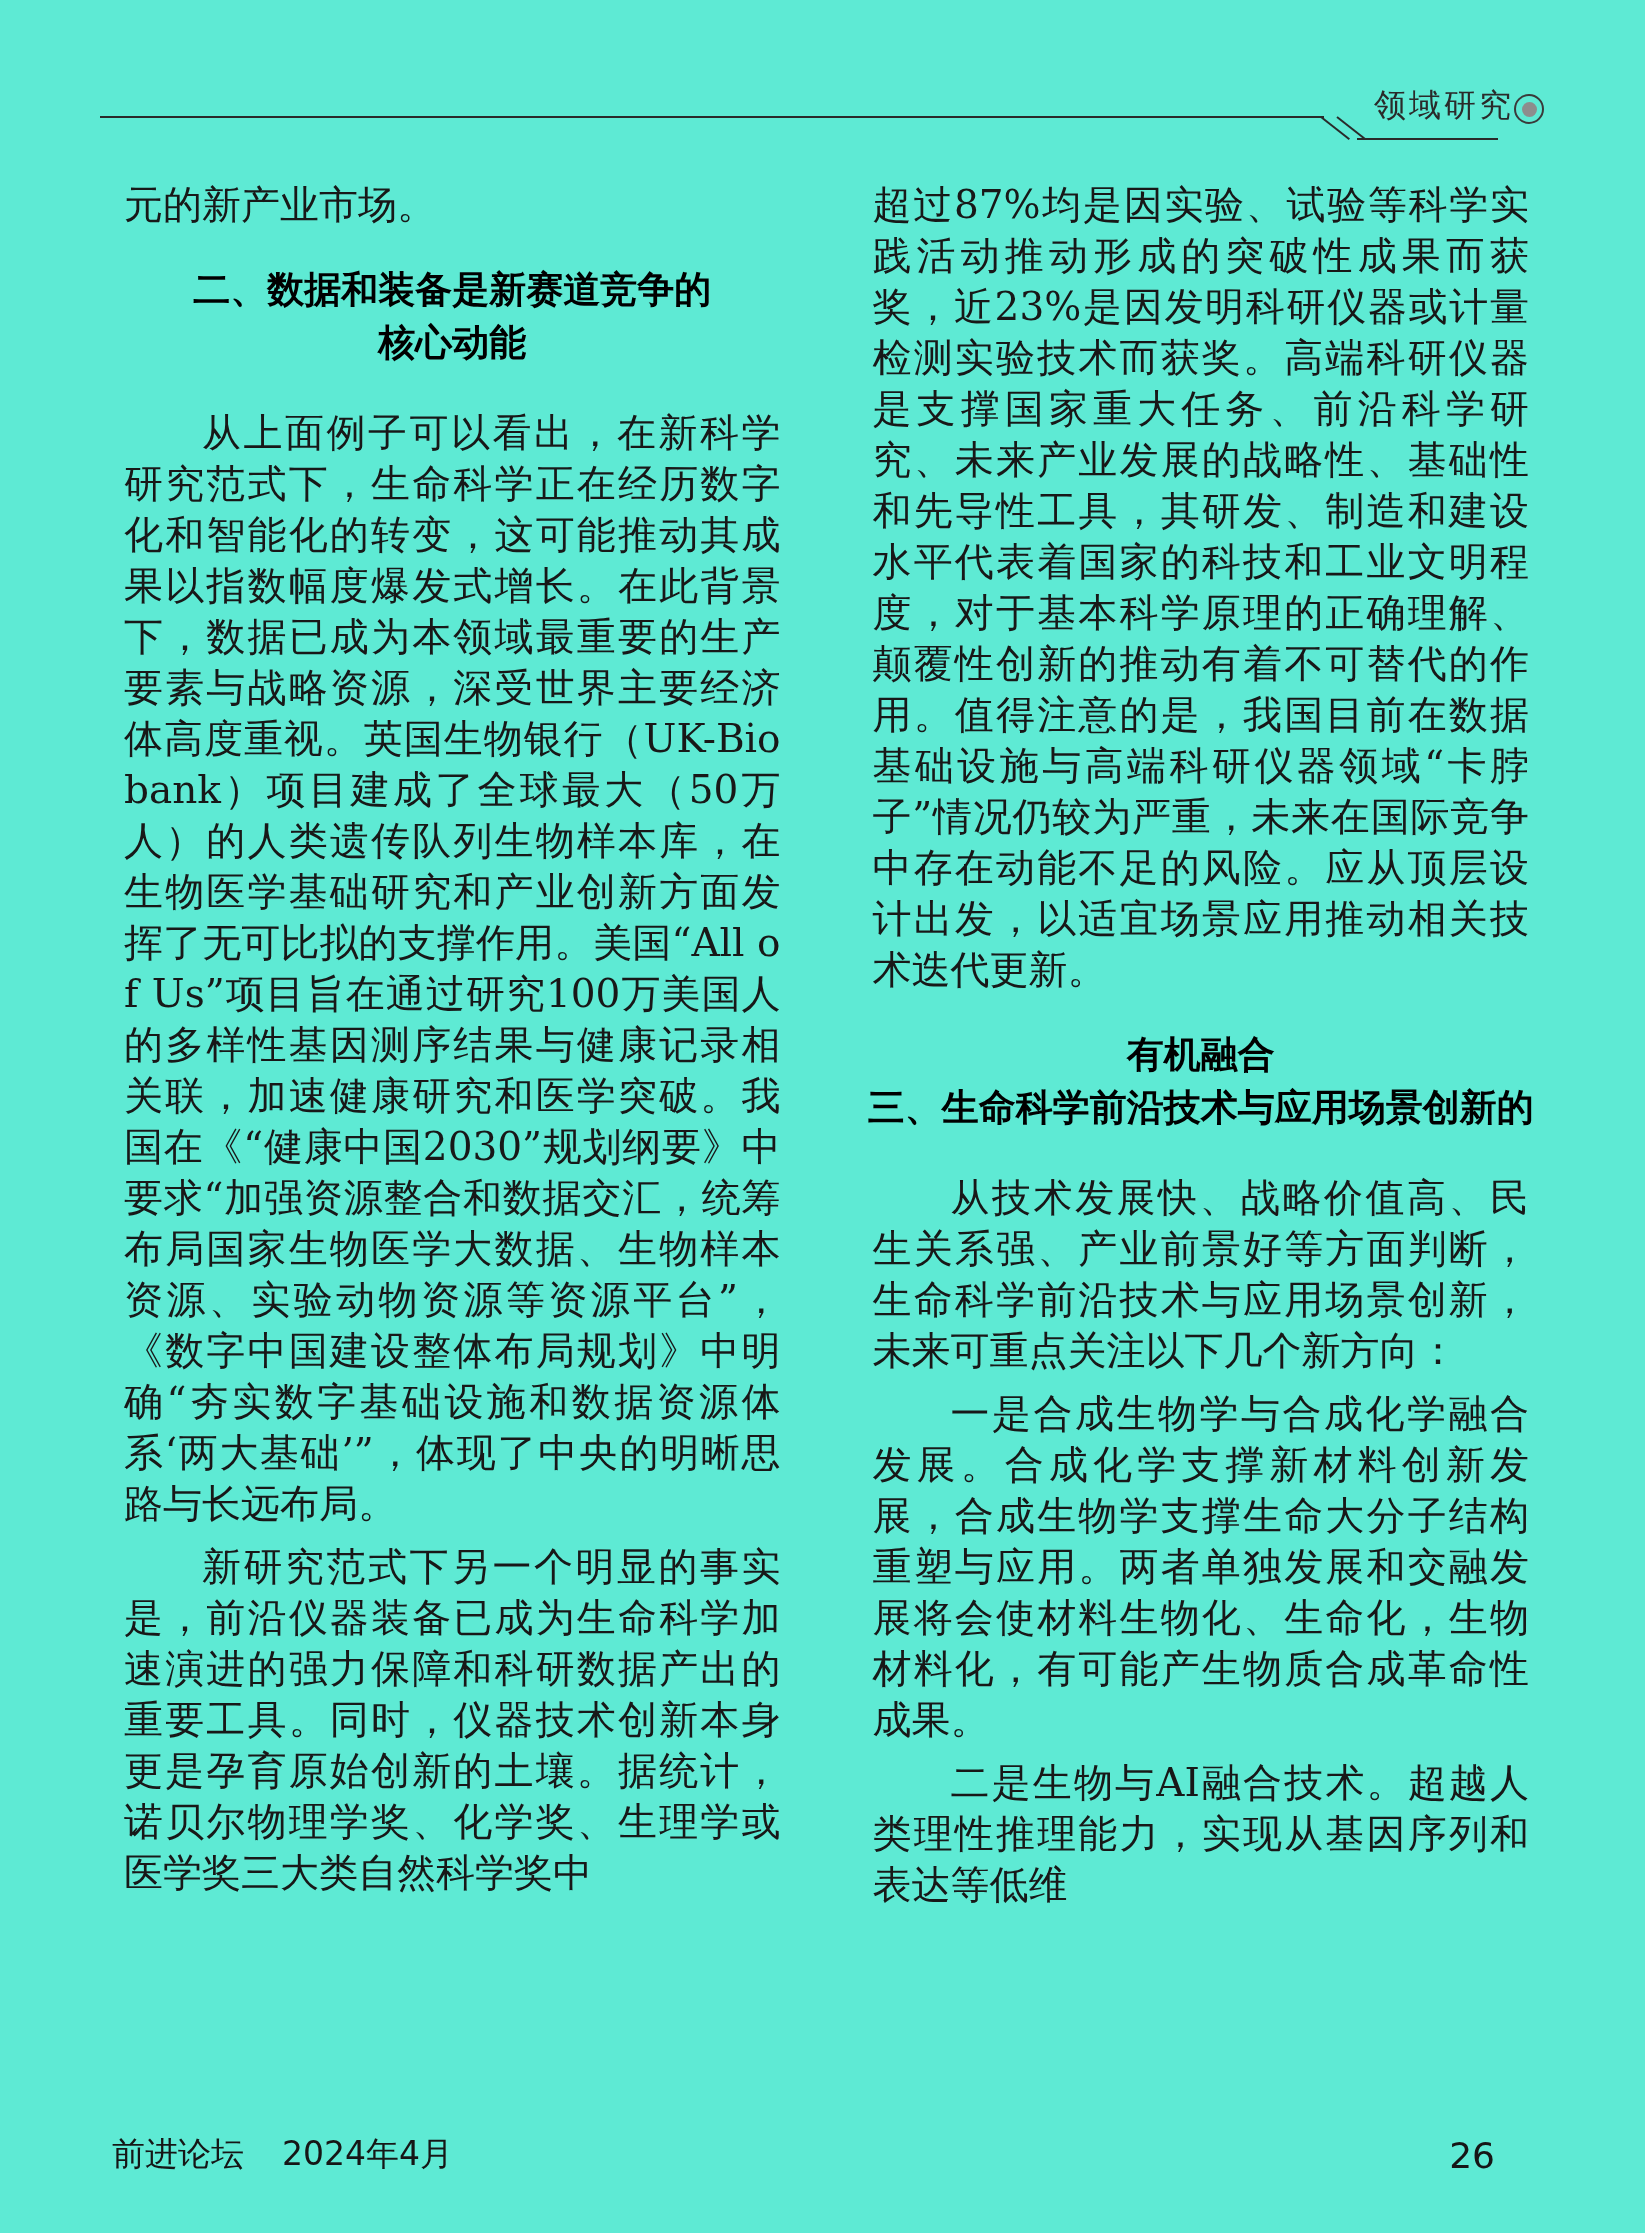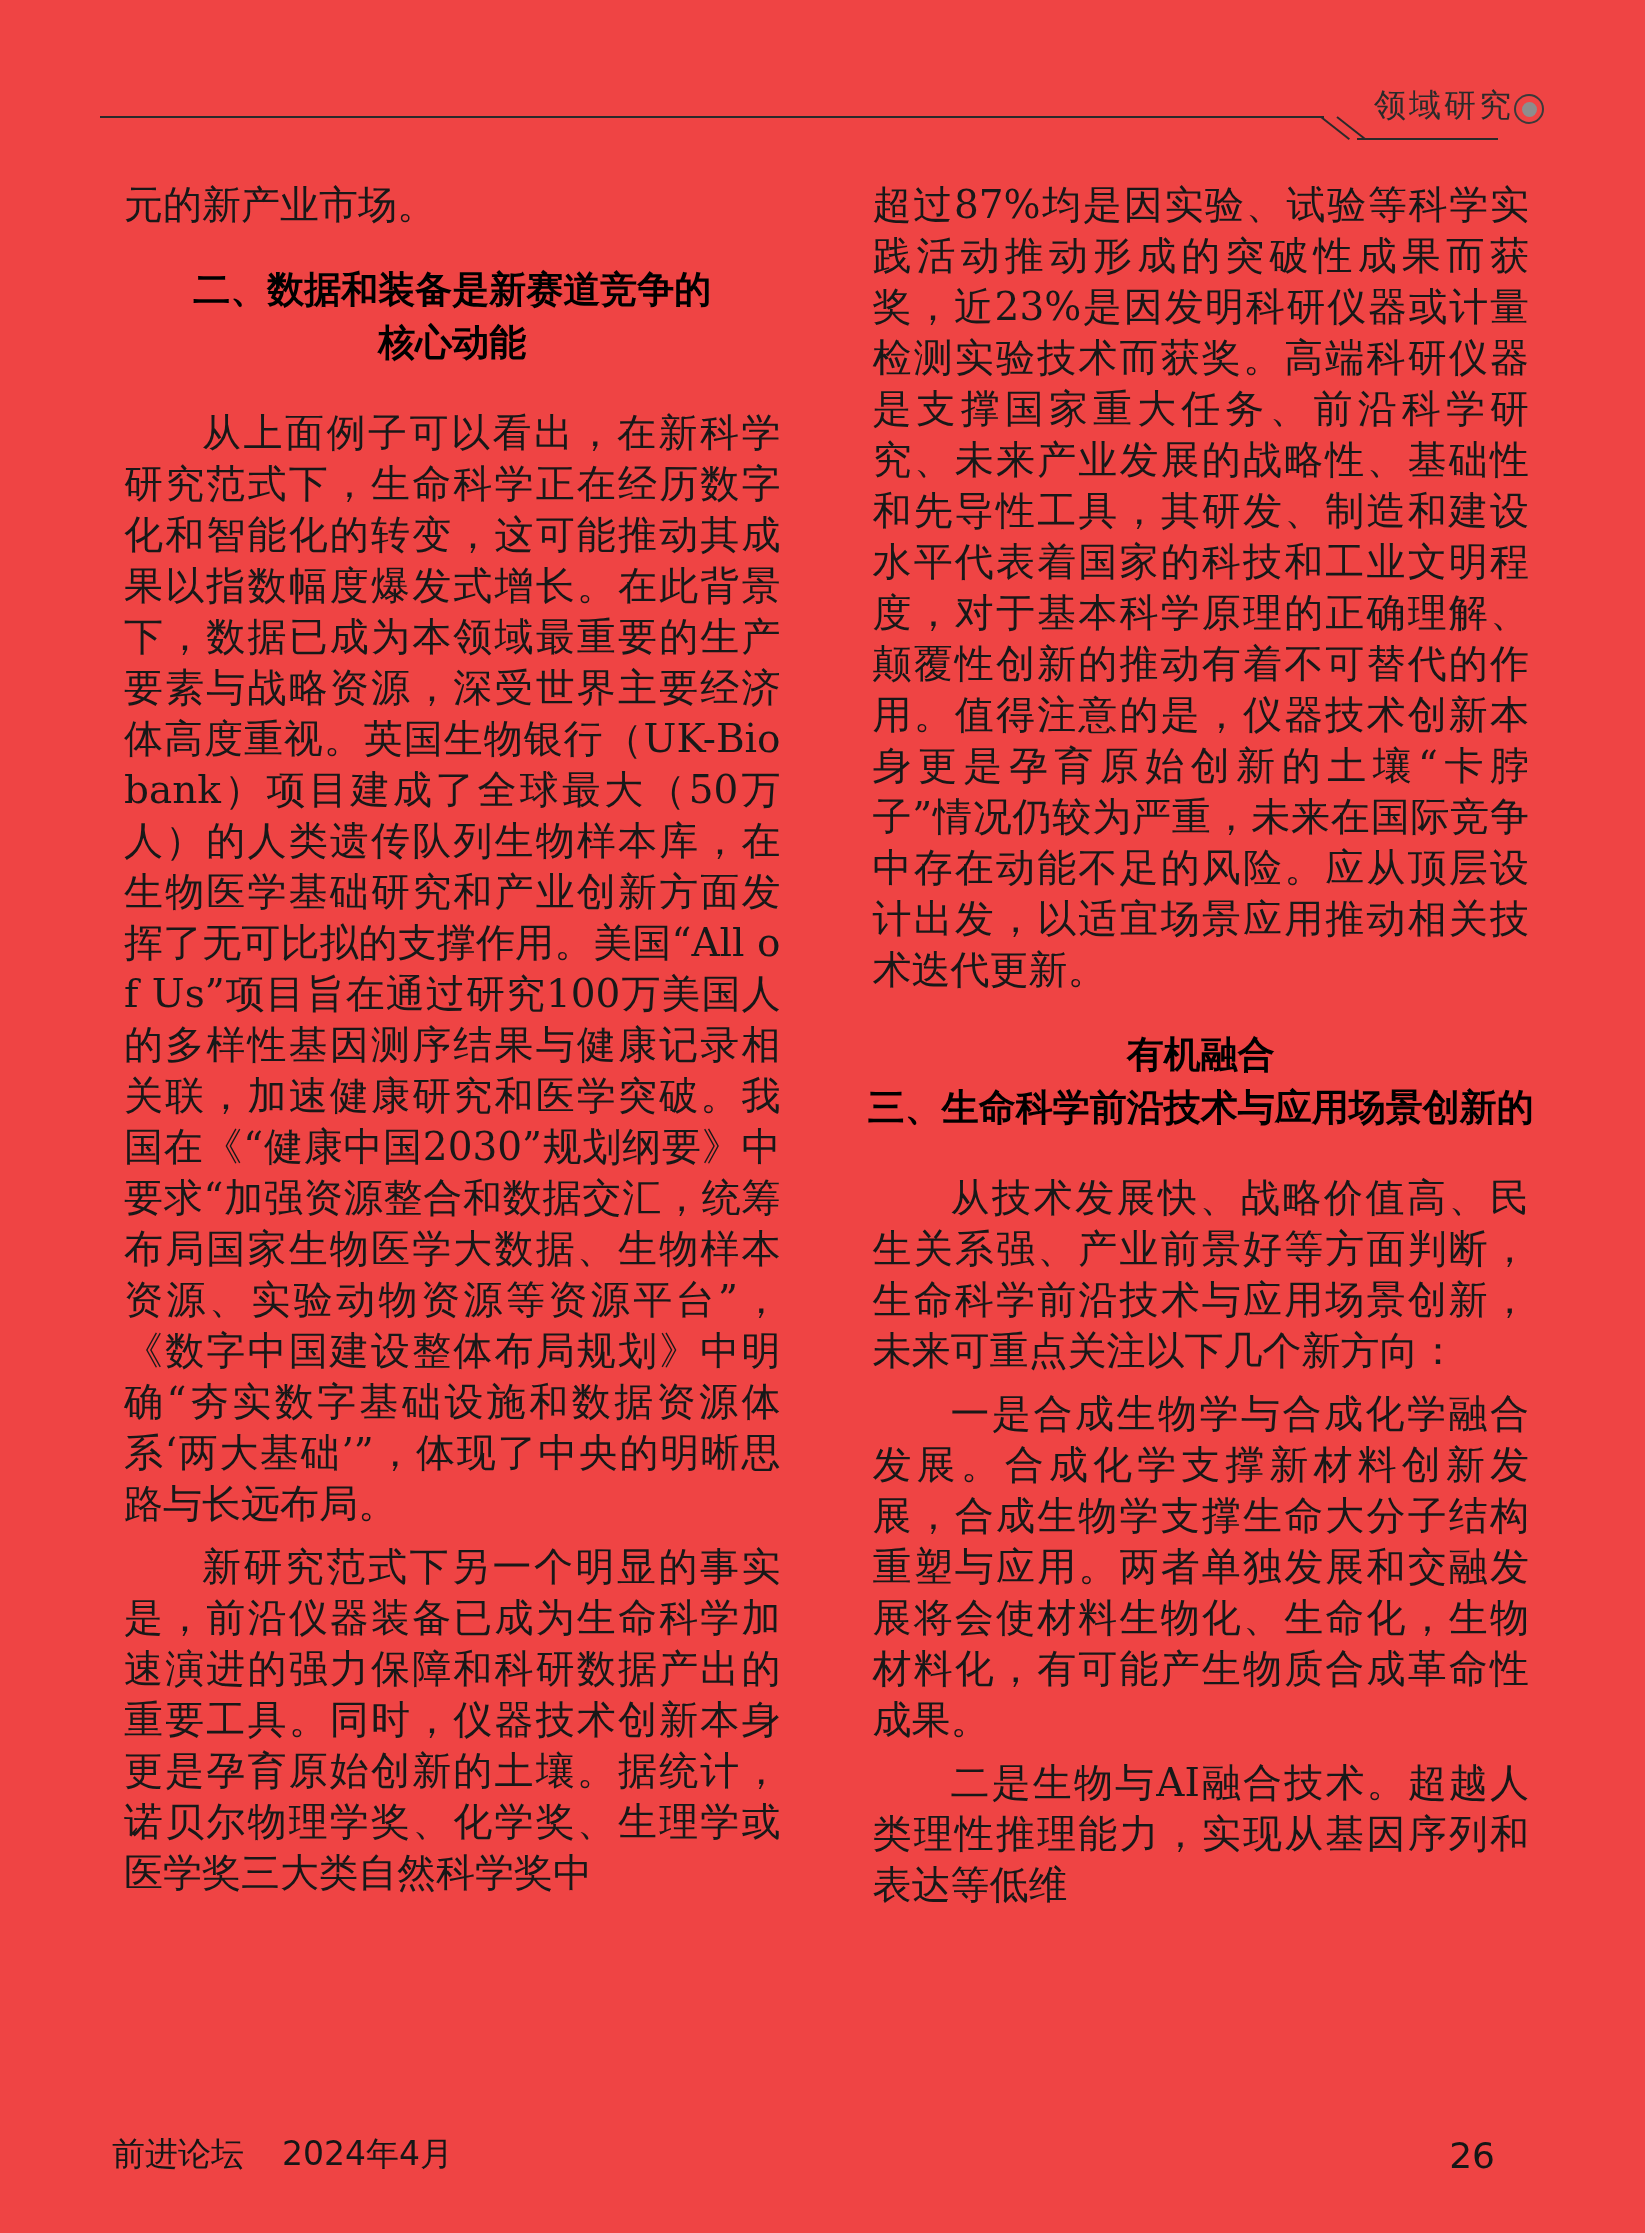--- a/index.html
+++ b/index.html
@@ -1,20 +1,20 @@
 <!DOCTYPE html>
 <html><head>
 <meta charset="utf-8">
 <style>
   html,body { margin:0; padding:0; background:#e8e8e8; }
   .page {
     position:relative;
     width:1646px; height:2234px;
     margin:0 auto;
-    background:#ef4444;
+    background:#5eead4;
     color:#161616;
     font-family:"DejaVu Serif","Liberation Serif",serif;
     overflow:hidden;
   }
 
   
   .rule { position:absolute; background:#2a2a2a; height:2px; }
   .rule-main  { left:100px; top:116px; width:1224px; }
   .rule-right { left:1357px; top:138px; width:141px; }
   .slash {
@@ -98,21 +98,21 @@
     <section class="column" id="col-left">
         <p class="para"><span>元的新产业市场。</span></p>
         <div class="heading">
           <div>二、数据和装备是新赛道竞争的</div>
           <div>核心动能</div>
         </div>
         <p class="para indent"><span>从上面例子可以看出，在新科学研究范式下，生命科学正在经历数字化和智能化的转变，这可能推动其成果以指数幅度爆发式增长。在此背景下，数据已成为本领域最重要的生产要素与战略资源，深受世界主要经济体高度重视。英国生物银行（UK-Biobank）项目建成了全球最大（50万人）的人类遗传队列生物样本库，在生物医学基础研究和产业创新方面发挥了无可比拟的支撑作用。美国“All of Us”项目旨在通过研究100万美国人的多样性基因测序结果与健康记录相关联，加速健康研究和医学突破。我国在《“健康中国2030”规划纲要》中要求“加强资源整合和数据交汇，统筹布局国家生物医学大数据、生物样本资源、实验动物资源等资源平台”，《数字中国建设整体布局规划》中明确“夯实数字基础设施和数据资源体系‘两大基础’”，体现了中央的明晰思路与长远布局。</span></p>
         <p class="para indent"><span>新研究范式下另一个明显的事实是，前沿仪器装备已成为生命科学加速演进的强力保障和科研数据产出的重要工具。同时，仪器技术创新本身更是孕育原始创新的土壤。据统计，诺贝尔物理学奖、化学奖、生理学或医学奖三大类自然科学奖中</span></p>
       </section>
     <section class="column" id="col-right">
-        <p class="para"><span>超过87%均是因实验、试验等科学实践活动推动形成的突破性成果而获奖，近23%是因发明科研仪器或计量检测实验技术而获奖。高端科研仪器是支撑国家重大任务、前沿科学研究、未来产业发展的战略性、基础性和先导性工具，其研发、制造和建设水平代表着国家的科技和工业文明程度，对于基本科学原理的正确理解、颠覆性创新的推动有着不可替代的作用。值得注意的是，仪器技术创新本身更是孕育原始创新的土壤“卡脖子”情况仍较为严重，未来在国际竞争中存在动能不足的风险。应从顶层设计出发，以适宜场景应用推动相关技术迭代更新。</span></p>
+        <p class="para"><span>超过87%均是因实验、试验等科学实践活动推动形成的突破性成果而获奖，近23%是因发明科研仪器或计量检测实验技术而获奖。高端科研仪器是支撑国家重大任务、前沿科学研究、未来产业发展的战略性、基础性和先导性工具，其研发、制造和建设水平代表着国家的科技和工业文明程度，对于基本科学原理的正确理解、颠覆性创新的推动有着不可替代的作用。值得注意的是，我国目前在数据基础设施与高端科研仪器领域“卡脖子”情况仍较为严重，未来在国际竞争中存在动能不足的风险。应从顶层设计出发，以适宜场景应用推动相关技术迭代更新。</span></p>
         <div class="heading">
           <div>有机融合</div>
           <div>三、生命科学前沿技术与应用场景创新的</div>
         </div>
         <p class="para indent"><span>从技术发展快、战略价值高、民生关系强、产业前景好等方面判断，生命科学前沿技术与应用场景创新，未来可重点关注以下几个新方向：</span></p>
         <p class="para indent"><span>一是合成生物学与合成化学融合发展。合成化学支撑新材料创新发展，合成生物学支撑生命大分子结构重塑与应用。两者单独发展和交融发展将会使材料生物化、生命化，生物材料化，有可能产生物质合成革命性成果。</span></p>
         <p class="para indent"><span>二是生物与AI融合技术。超越人类理性推理能力，实现从基因序列和表达等低维</span></p>
       </section>
   </main>
 

